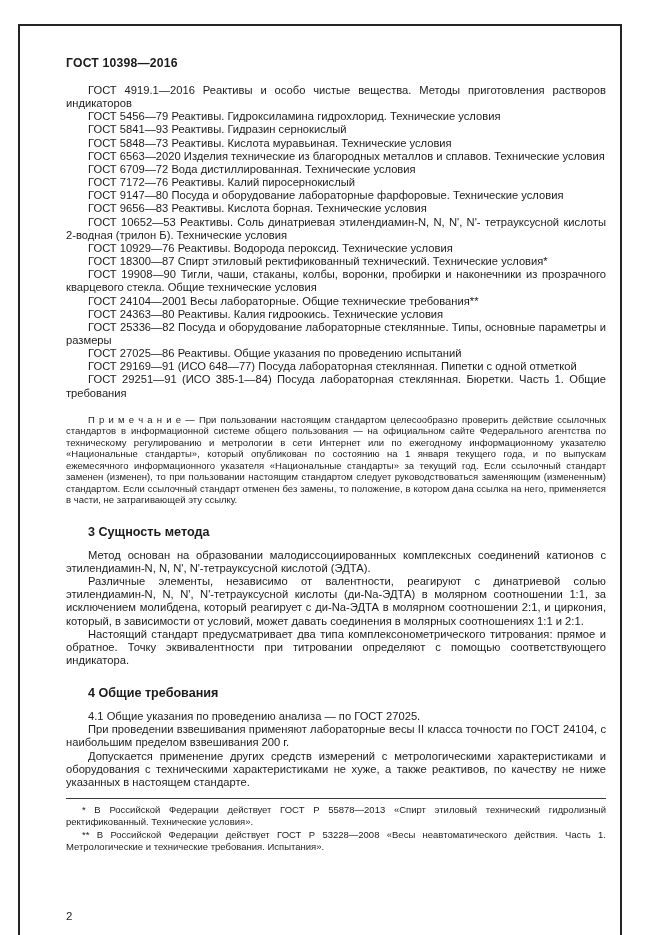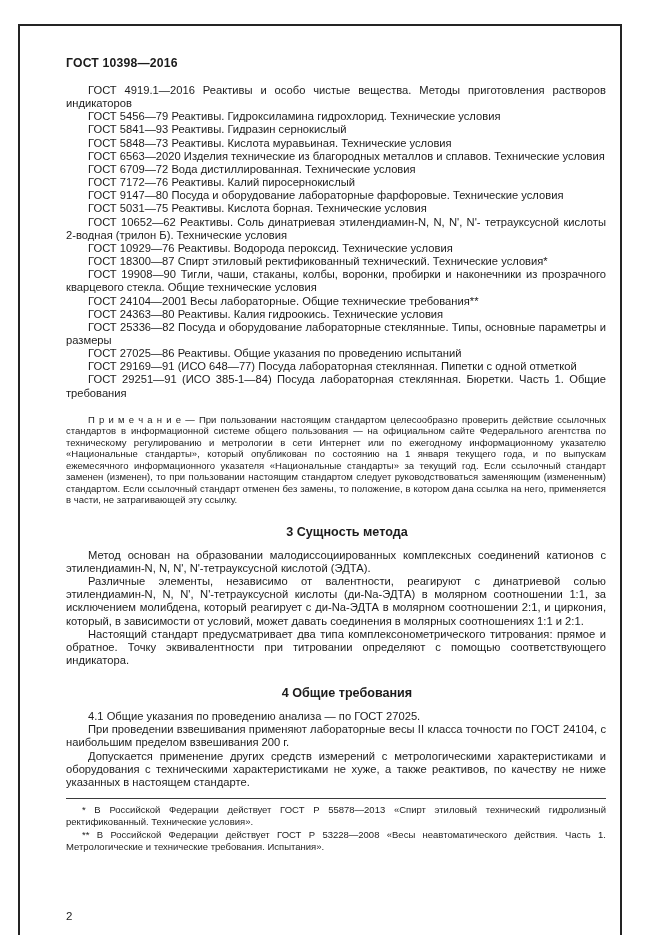--- a/index.html
+++ b/index.html
@@ -31,21 +31,20 @@
     margin: 0;
   }
   .note {
     font-size: 9.5px; line-height: 11.5px;
     text-align: justify; text-indent: 22px;
     margin: 14px 0 0 0; color: #222;
   }
   .sec-title {
     font-size: 12.6px; font-weight: 700;
     margin: 19px 0 10px 22px;
-    text-align: center;
   }
   .fn { margin-top: 9px; }
   .fn .fn-rule { border: none; border-top: 1px solid #3a3a3a; margin: 0 0 5px 0; height: 0; }
   .fn p {
     font-size: 9.5px; line-height: 11.6px;
     text-align: justify; text-indent: 16px; margin: 0; color: #222;
   }
   .fn p + p { margin-top: 2px; }
   .page-num {
     position: absolute; left: 46px; bottom: 20px;
@@ -63,22 +62,22 @@
 
       <div class="refs">
         <p>ГОСТ 4919.1—2016 Реактивы и особо чистые вещества. Методы приготовления растворов индикаторов</p>
         <p>ГОСТ 5456—79 Реактивы. Гидроксиламина гидрохлорид. Технические условия</p>
         <p>ГОСТ 5841—93 Реактивы. Гидразин сернокислый</p>
         <p>ГОСТ 5848—73 Реактивы. Кислота муравьиная. Технические условия</p>
         <p>ГОСТ 6563—2020 Изделия технические из благородных металлов и сплавов. Технические условия</p>
         <p>ГОСТ 6709—72 Вода дистиллированная. Технические условия</p>
         <p>ГОСТ 7172—76 Реактивы. Калий пиросернокислый</p>
         <p>ГОСТ 9147—80 Посуда и оборудование лабораторные фарфоровые. Технические условия</p>
-        <p>ГОСТ 5031—75 Реактивы. Кислота борная. Технические условия</p>
-        <p>ГОСТ 10652—62 Реактивы. Соль динатриевая этилендиамин-N, N, N', N'- тетрауксусной кислоты 2-водная (трилон Б). Технические условия</p>
+        <p>ГОСТ 9656—83 Реактивы. Кислота борная. Технические условия</p>
+        <p>ГОСТ 10652—53 Реактивы. Соль динатриевая этилендиамин-N, N, N', N'- тетрауксусной кислоты 2-водная (трилон Б). Технические условия</p>
         <p>ГОСТ 10929—76 Реактивы. Водорода пероксид. Технические условия</p>
         <p>ГОСТ 18300—87 Спирт этиловый ректификованный технический. Технические условия*</p>
         <p>ГОСТ 19908—90 Тигли, чаши, стаканы, колбы, воронки, пробирки и наконечники из прозрачного кварцевого стекла. Общие технические условия</p>
         <p>ГОСТ 24104—2001 Весы лабораторные. Общие технические требования**</p>
         <p>ГОСТ 24363—80 Реактивы. Калия гидроокись. Технические условия</p>
         <p>ГОСТ 25336—82 Посуда и оборудование лабораторные стеклянные. Типы, основные параметры и размеры</p>
         <p>ГОСТ 27025—86 Реактивы. Общие указания по проведению испытаний</p>
         <p>ГОСТ 29169—91 (ИСО 648—77) Посуда лабораторная стеклянная. Пипетки с одной отметкой</p>
         <p>ГОСТ 29251—91 (ИСО 385-1—84) Посуда лабораторная стеклянная. Бюретки. Часть 1. Общие требования</p>
       </div>

